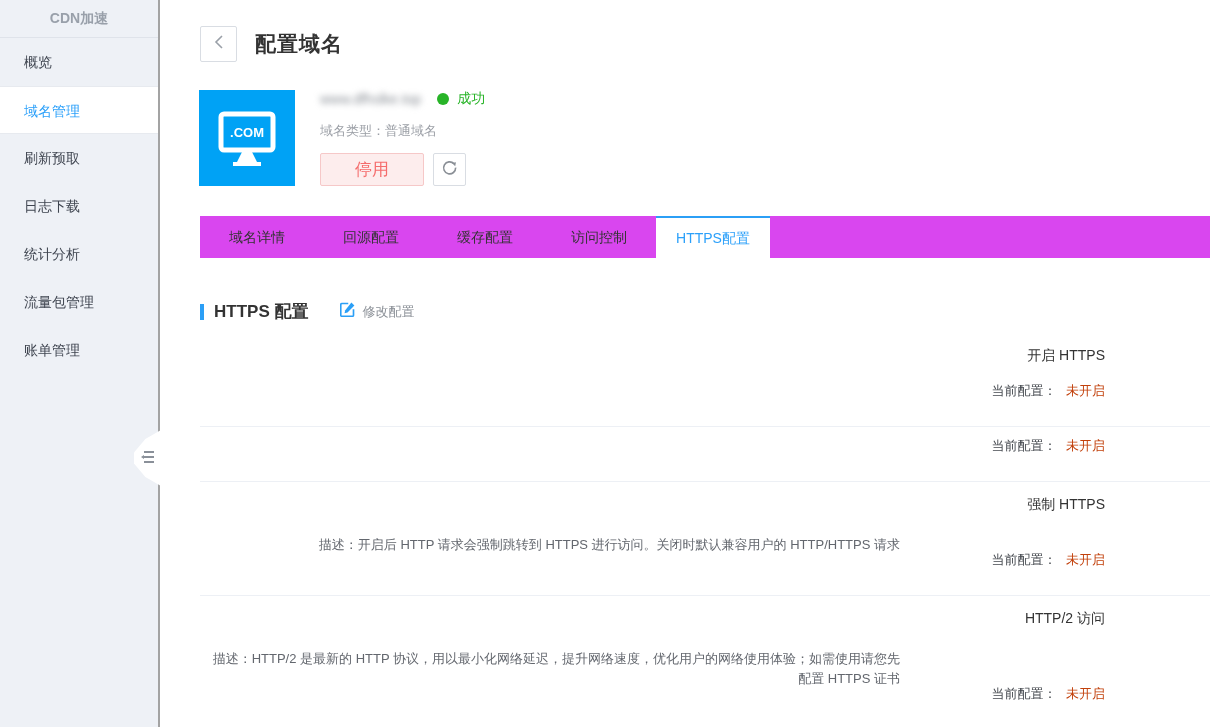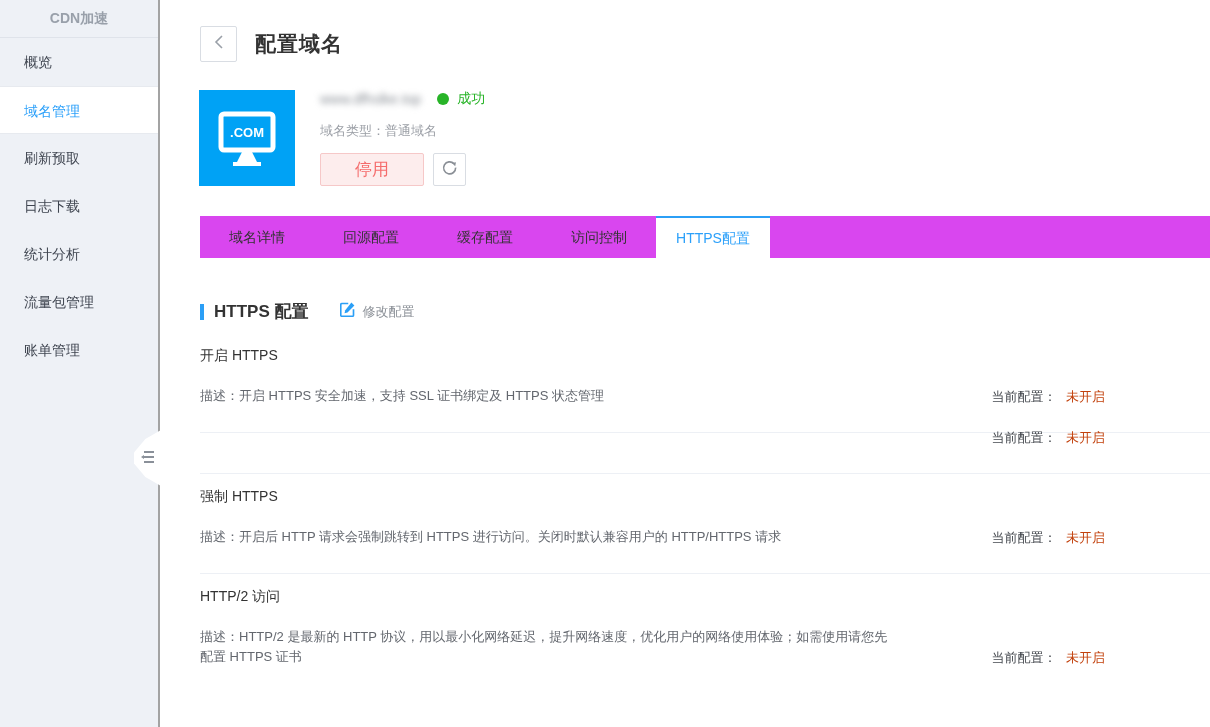--- a/index.html
+++ b/index.html
@@ -63,22 +63,22 @@
     align-items:center; }
   .section-bar { width:4px; height:16px; background:#2b9ff6; }
   .section-title { margin-left:10px; font-size:17px; font-weight:bold;
     color:#333; }
   .edit-link { margin-left:32px; display:flex; align-items:center;
     cursor:pointer; }
   .edit-label { margin-left:7px; font-size:13px; color:#8a8f96; }
 
   
   .settings { position:absolute; left:40px; top:333px; right:0; }
-  .setting-row { position:relative; padding:14px 105px 26px 0;
-    border-bottom:1px solid #edf0f5; }
+  .setting-row { position:relative; padding:14px 105px 40px 0;
+    border-bottom:1px solid #edf0f5;text-align:right; }
   .setting-row:last-child { border-bottom:none; }
   .setting-title { font-size:14px; color:#333; margin-bottom:21px; }
   .setting-desc { font-size:13px; color:#63676e; max-width:700px;
     line-height:20px; }
   .setting-config { position:absolute; right:105px; bottom:26px;
     font-size:13px; white-space:nowrap; }
   .config-label { color:#45494f; }
   .config-value { color:#c2410c; margin-left:6px;font-family:Liberation Serif, serif; }
 </style>
 </head>
@@ -166,21 +166,20 @@
         </svg>
       </span>
       <span class="edit-label">修改配置</span>
     </span>
   </div>
 
   <div class="settings">
 
     <div class="setting-row">
       <div class="setting-title">开启 HTTPS</div>
-      <div class="setting-desc">描述：开启 HTTPS 安全加速，支持 SSL 证书绑定及 HTTPS 状态管理</div>
       <div class="setting-config">
         <span class="config-label">当前配置：</span>
         <span class="config-value">未开启</span>
       </div>
     </div>
 
     <div class="setting-row">
       <div class="setting-config">
         <span class="config-label">当前配置：</span>
         <span class="config-value">未开启</span>

